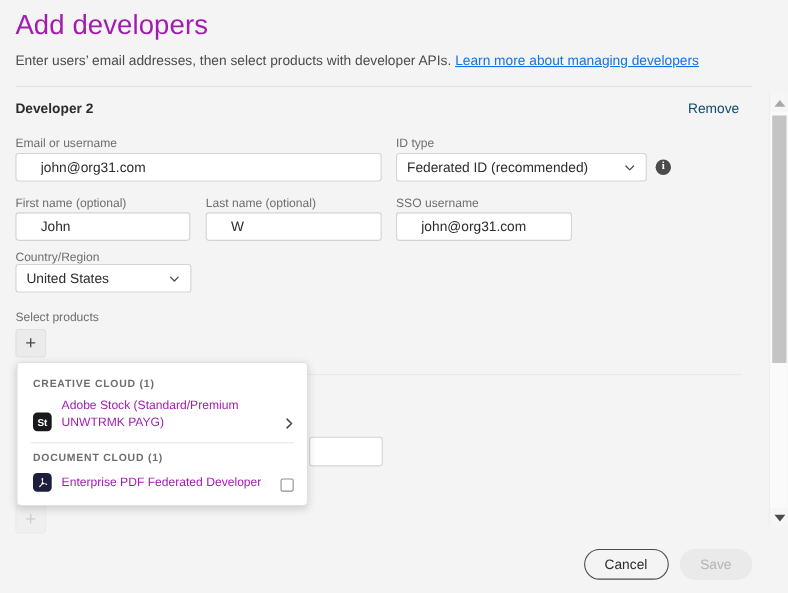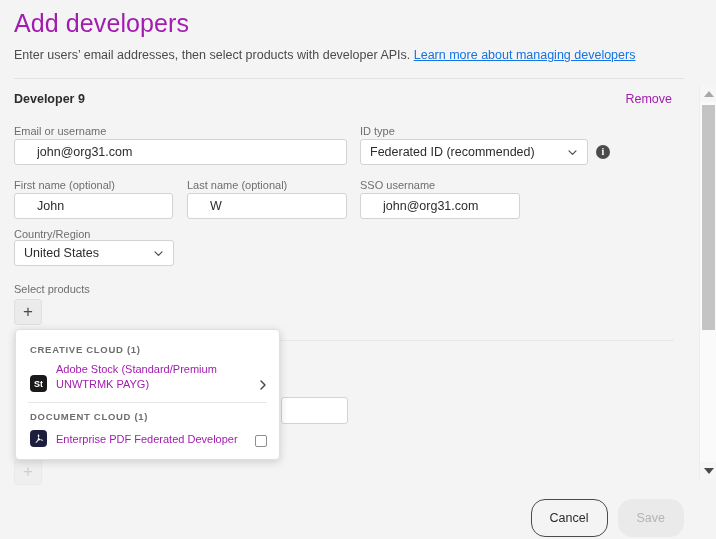--- a/index.html
+++ b/index.html
@@ -49,21 +49,21 @@
     position: absolute;
     left: 14px; top: 92px;
     font-size: 12.5px;
     font-weight: 700;
     color: #2c2c2c;
   }
   .remove-link {
     position: absolute;
     right: 44px; top: 92px;
     font-size: 12.5px;
-    color: #a21caf;
+    color: #0c4a6e;
     cursor: pointer;
   }
 
   
   .fld-label {
     position: absolute;
     font-size: 11px;
     color: #6e6e6e;
     white-space: nowrap;
   }
@@ -214,21 +214,21 @@
 
   
   .footer-btns {
     position: absolute;
     right: 32px; top: 499px;
     display: flex;
     gap: 10px;
     align-items: center;
   }
   .btn {
-    height: 38px;
+    height: 28px;
     border-radius: 14px;
     font-family: "Liberation Sans", sans-serif;
     font-size: 12.5px;
     display: flex; align-items: center; justify-content: center;
     padding: 0 18px;
     cursor: pointer;
   }
   .btn-cancel {
     background: transparent;
     border: 1px solid #4b4b4b;
@@ -291,21 +291,21 @@
 
   <div class="page-title">Add developers</div>
 
   <div class="subtitle">
     <span>Enter users’ email addresses, then select products with developer APIs.</span>
     <span class="link">Learn more about managing developers</span>
   </div>
 
   <div class="hr-top"></div>
 
-  <div class="dev-label">Developer 9</div>
+  <div class="dev-label">Developer 2</div>
   <div class="remove-link">Remove</div>
 
   <div class="fld-label" style="left:14px; top:125px;">Email or username</div>
   <input class="txt-input" style="left: 14px; top: 139px; width: 333px; height: 26px;" value="john@org31.com">
 
   <div class="fld-label" style="left:360px; top:125px;">ID type</div>
   <div class="select-box" style="left:360px; top:139px; width:228px; height:26px;">
     <span class="sel-val">Federated ID (recommended)</span>
     <svg class="chev" viewBox="0 0 12 12">
       <path d="M2.2 4.3 L6 8.1 L9.8 4.3" fill="none" stroke="currentColor" stroke-width="1.3" stroke-linecap="round" stroke-linejoin="round"></path>

